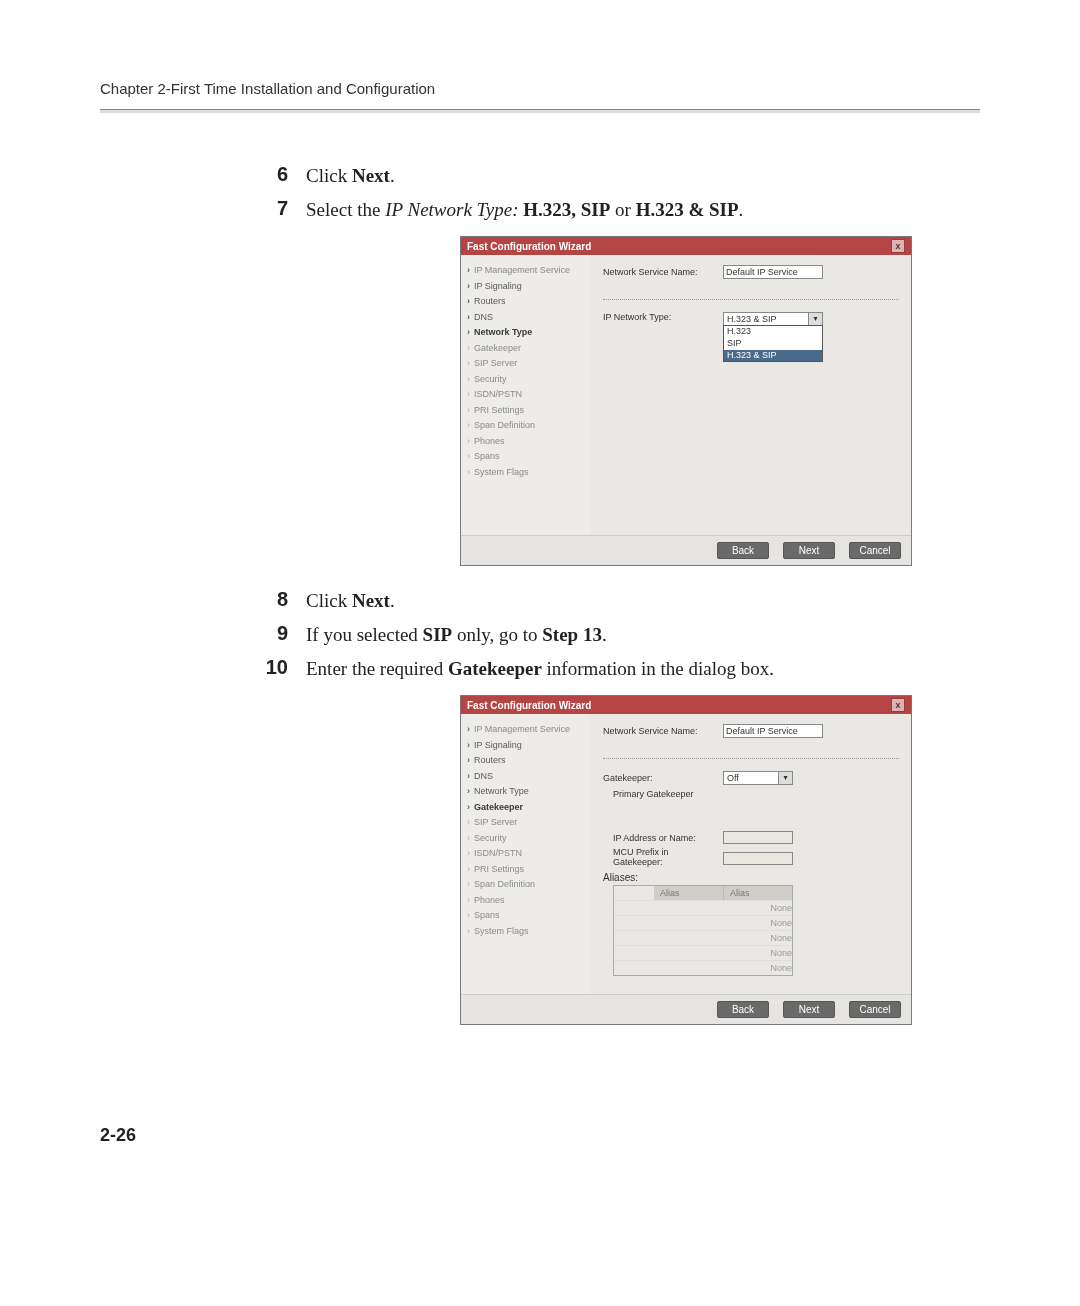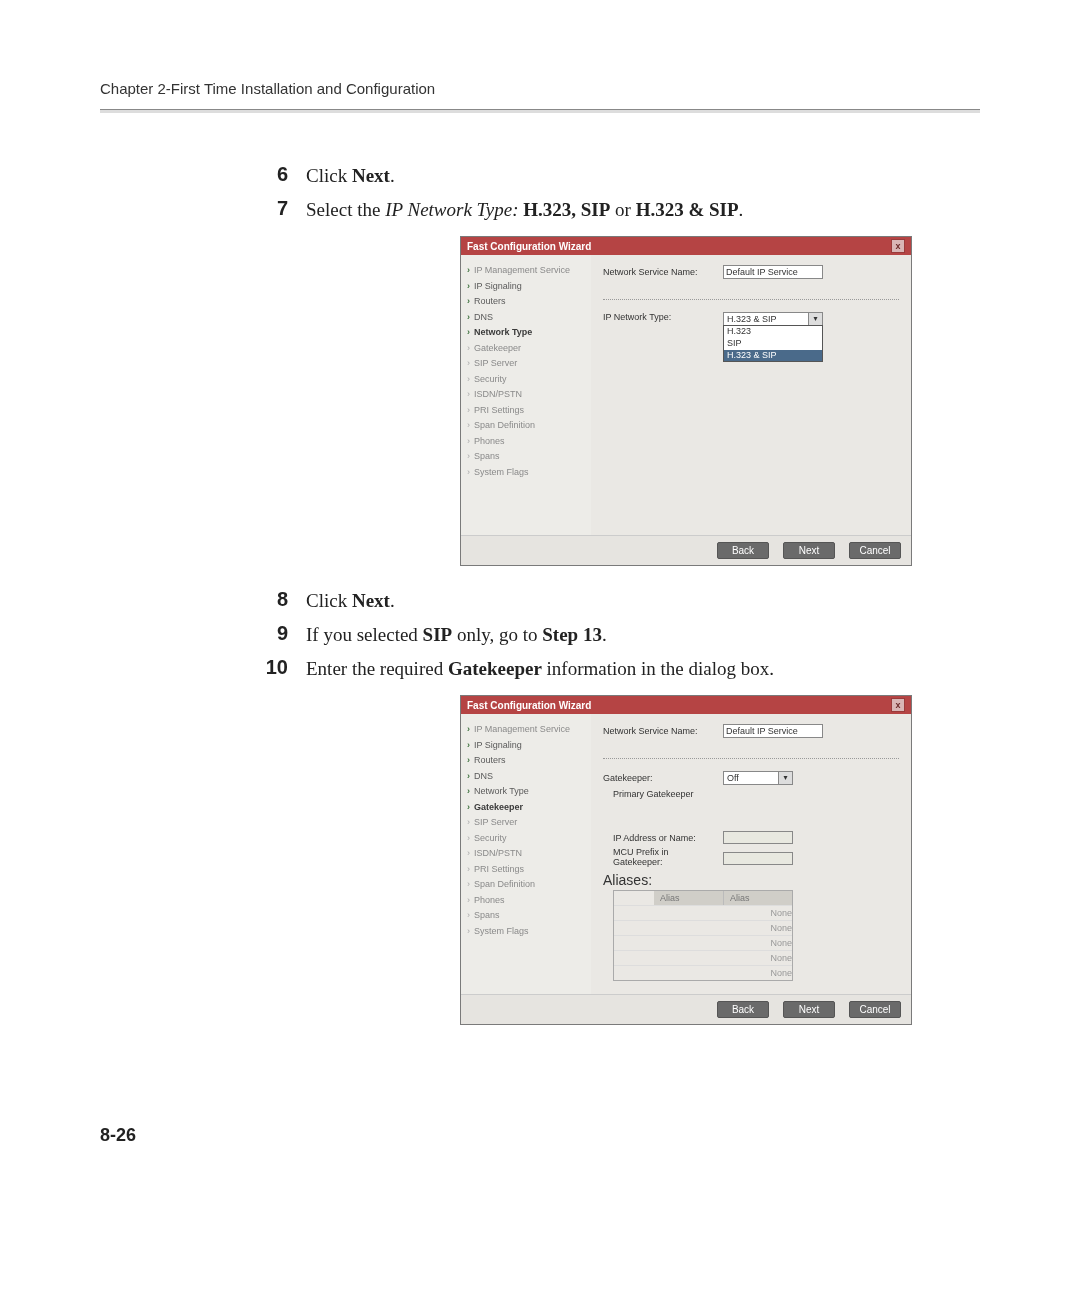--- a/index.html
+++ b/index.html
@@ -267,21 +267,21 @@
           </div>
           <div class="field-sublabel">Primary Gatekeeper</div>
           <div class="field-row" style="margin-bottom:4px;margin-top:32px;">
             <div class="field-label" style="margin-left:10px;width:100px;">IP Address or Name:</div>
             <div class="input-box" style="background:#e8e8e0;width:70px;height:13px;"></div>
           </div>
           <div class="field-row" style="margin-bottom:4px;">
             <div class="field-label" style="margin-left:10px;width:100px;line-height:1.1;">MCU Prefix in Gatekeeper:</div>
             <div class="input-box" style="background:#e8e8e0;width:70px;height:13px;"></div>
           </div>
-          <div style="font-size:14px;color:#333;margin:4px 0 2px 0;">Aliases:</div>
+          <div style="font-size:10px;color:#333;margin:4px 0 2px 0;">Aliases:</div>
           <div class="aliases-table">
             <div class="hdr">
               <div class="c1">Alias</div>
               <div class="c2">Alias</div>
             </div>
             <div class="row">None</div>
             <div class="row">None</div>
             <div class="row">None</div>
             <div class="row">None</div>
             <div class="row">None</div>
@@ -290,14 +290,14 @@
       </div>
       <div class="ss-footer">
         <div class="ss-btn">Back</div>
         <div class="ss-btn">Next</div>
         <div class="ss-btn">Cancel</div>
       </div>
     </div>
 
   </div>
 
-  <div class="page-foot">8-26</div>
+  <div class="page-foot">2-26</div>
 </div>
 
 </body></html>

